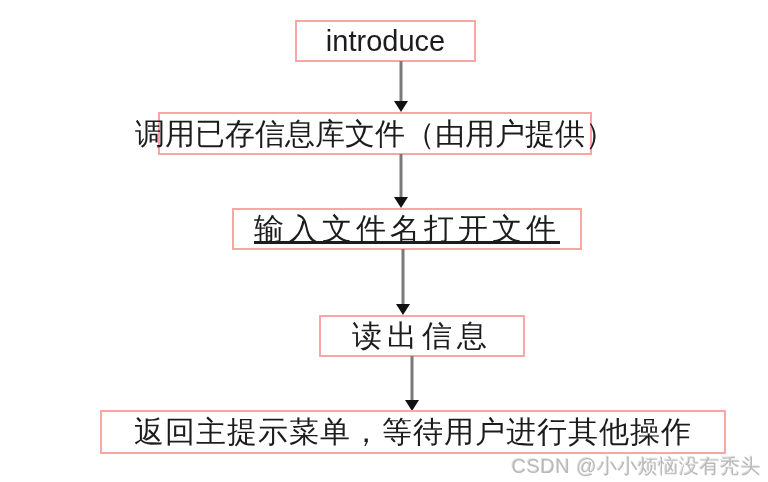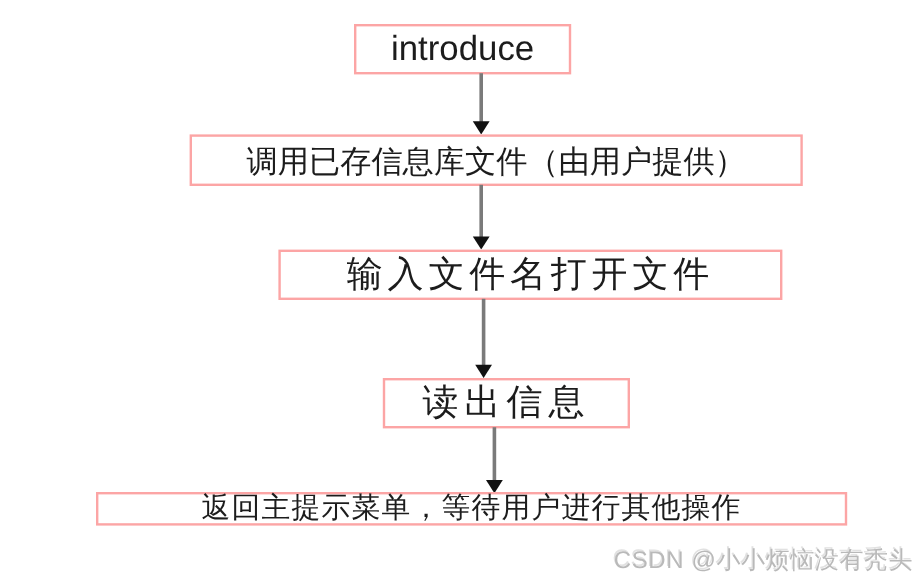--- a/index.html
+++ b/index.html
@@ -21,24 +21,24 @@
     border: 2px solid #fca5a5;
     background: #ffffff;
     color: #1c1c1c;
     display: flex;
     align-items: center;
     justify-content: center;
     white-space: nowrap;
     line-height: 1;
   }
   .node-1 { left: 295px; top: 20px;  width: 181px; height: 42px; font-size: 29px; }
-  .node-2 { left: 158px; top: 112px; width: 511px; height: 43px; font-size: 26px; text-align: right; }
-  .node-3 { left: 232px; top: 208px; width: 420px; height: 42px; font-size: 30px; letter-spacing: 4px; }
+  .node-2 { left: 158px; top: 112px; width: 434px; height: 43px; font-size: 30px; text-align: right; }
+  .node-3 { left: 232px; top: 208px; width: 350px; height: 42px; font-size: 30px; letter-spacing: 4px; text-decoration: underline; }
   .node-4 { left: 319px; top: 315px; width: 206px; height: 42px; font-size: 30px; letter-spacing: 5px; }
-  .node-5 { left: 80px;  top: 410px; width: 626px; height: 28px; font-size: 24px; letter-spacing: 1px; }
+  .node-5 { left: 100px;  top: 410px; width: 626px; height: 44px; font-size: 30px; letter-spacing: 1px; }
 
   .arrow {
     position: absolute;
     width: 14px;
   }
   .arrow .shaft {
     position: absolute;
     left: 50%;
     transform: translateX(-50%);
     top: 0;

